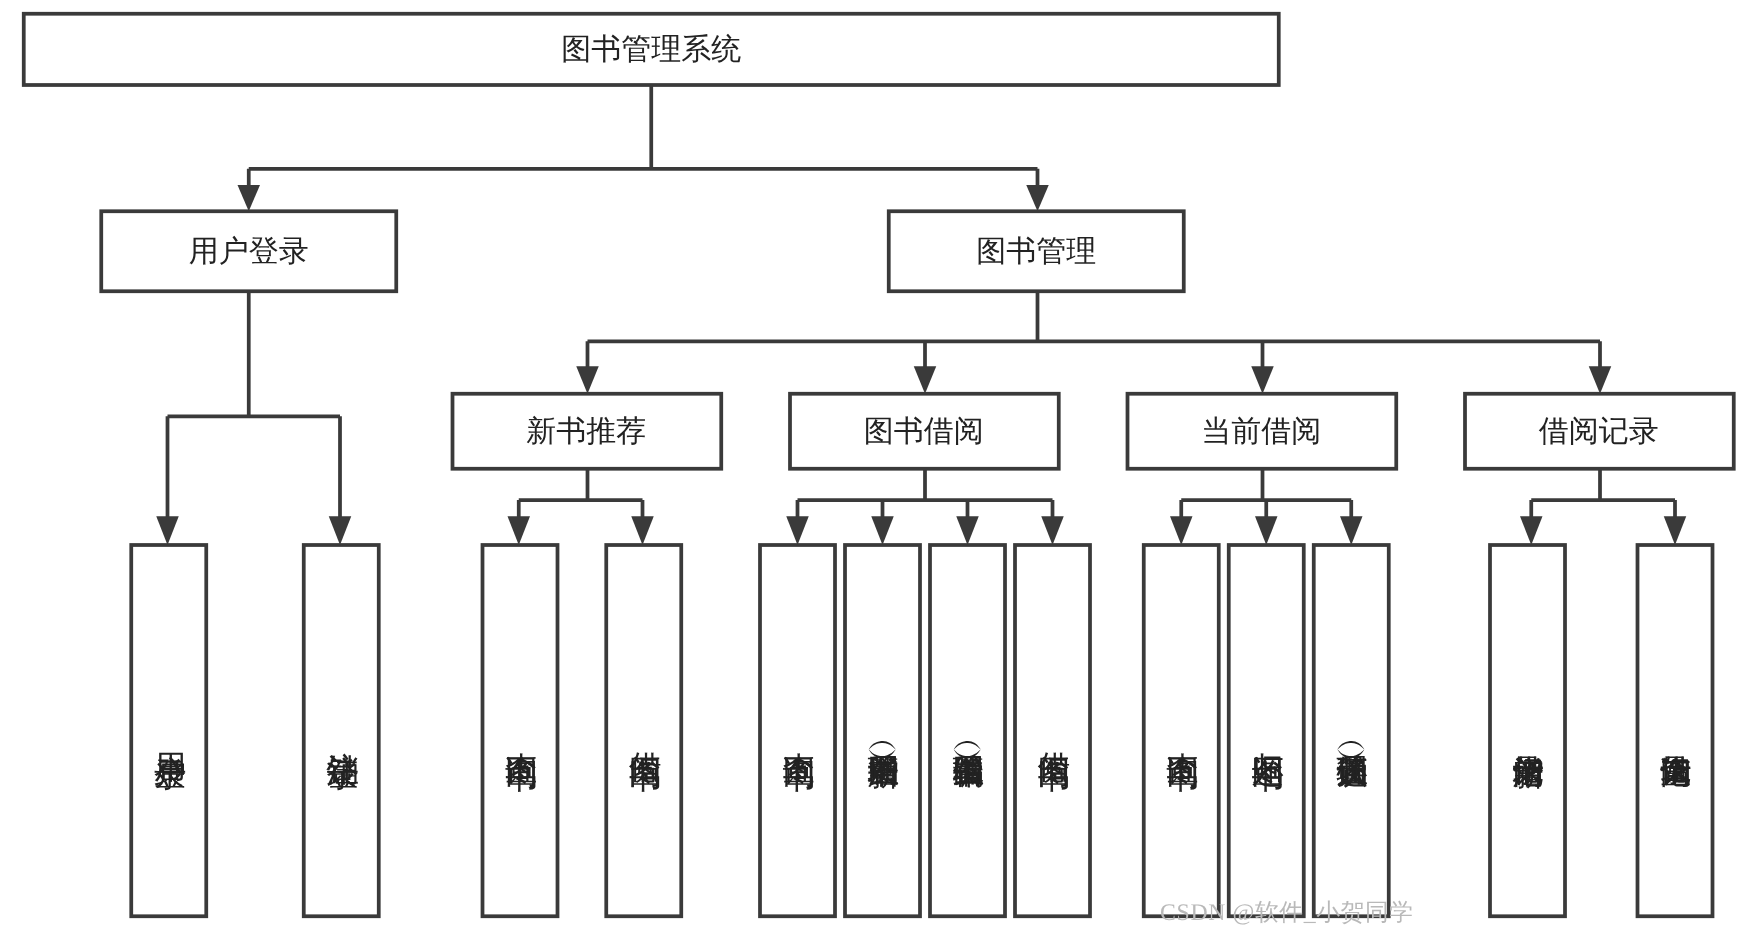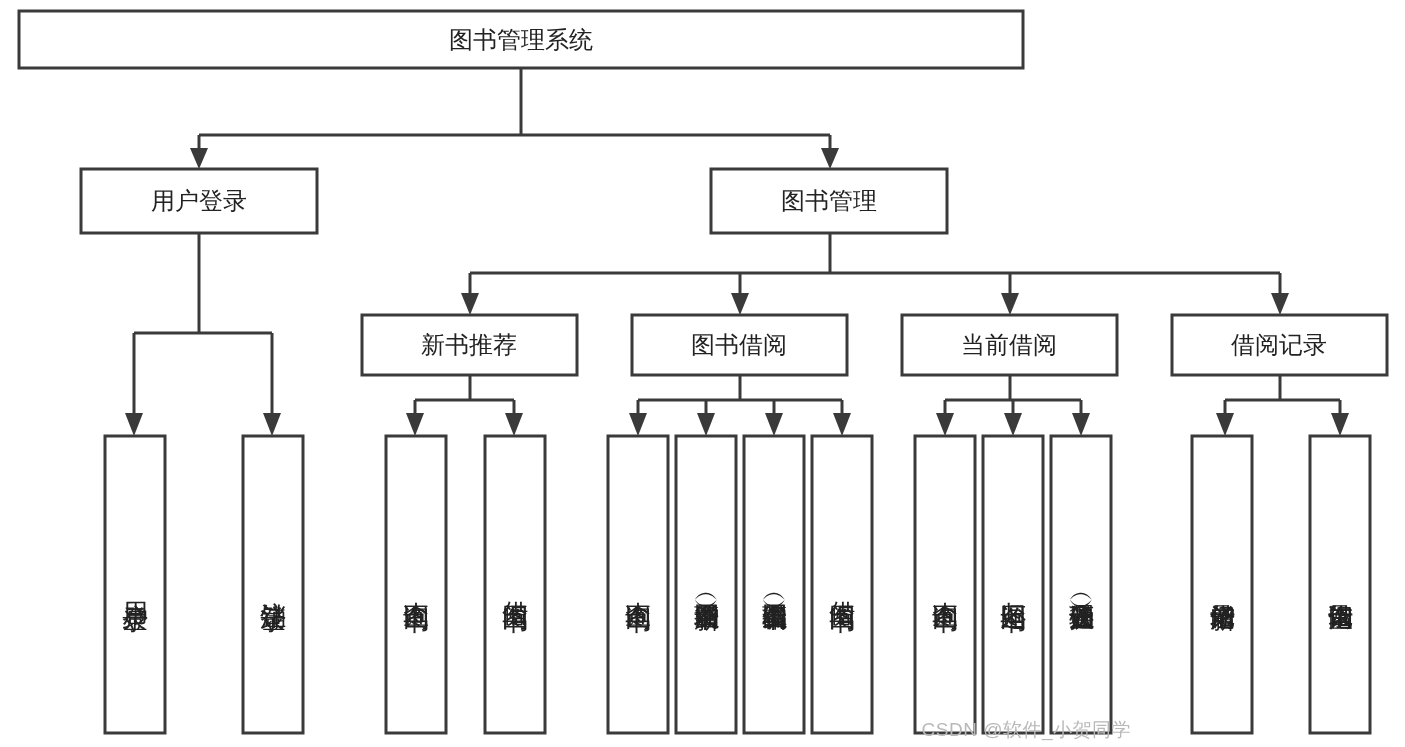--- a/index.html
+++ b/index.html
@@ -37,21 +37,21 @@
     letter-spacing:2px;
     color:#222222;
     white-space:nowrap;
     text-align:center;
   }
   .vert-label.tight{font-size:25px;letter-spacing:0px;}
   #watermark{
     position:absolute;
     right:8px;
     bottom:4px;
-    font-family:Liberation Sans, sans-serif;
+    font-family:Liberation Serif, serif;
     font-size:19px;
     color:#b9b9b9;
     letter-spacing:0.5px;
     white-space:nowrap;
     text-align:center;
   }
 </style>
 </head>
 <body>
 

